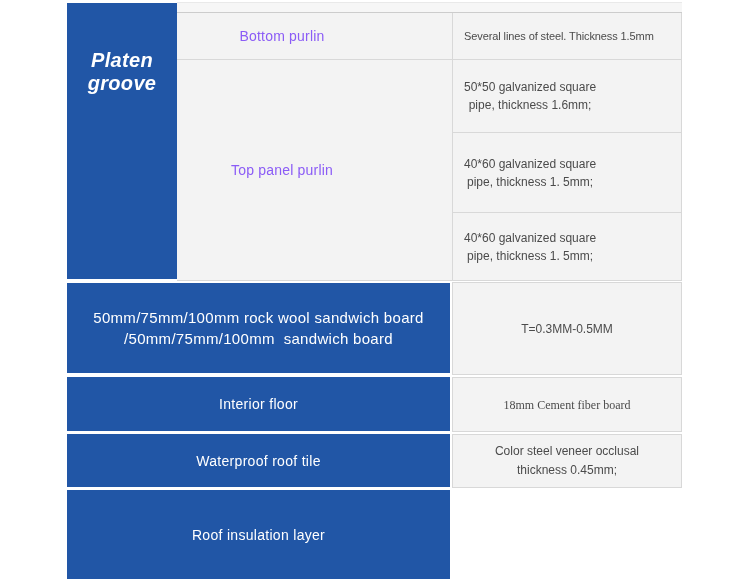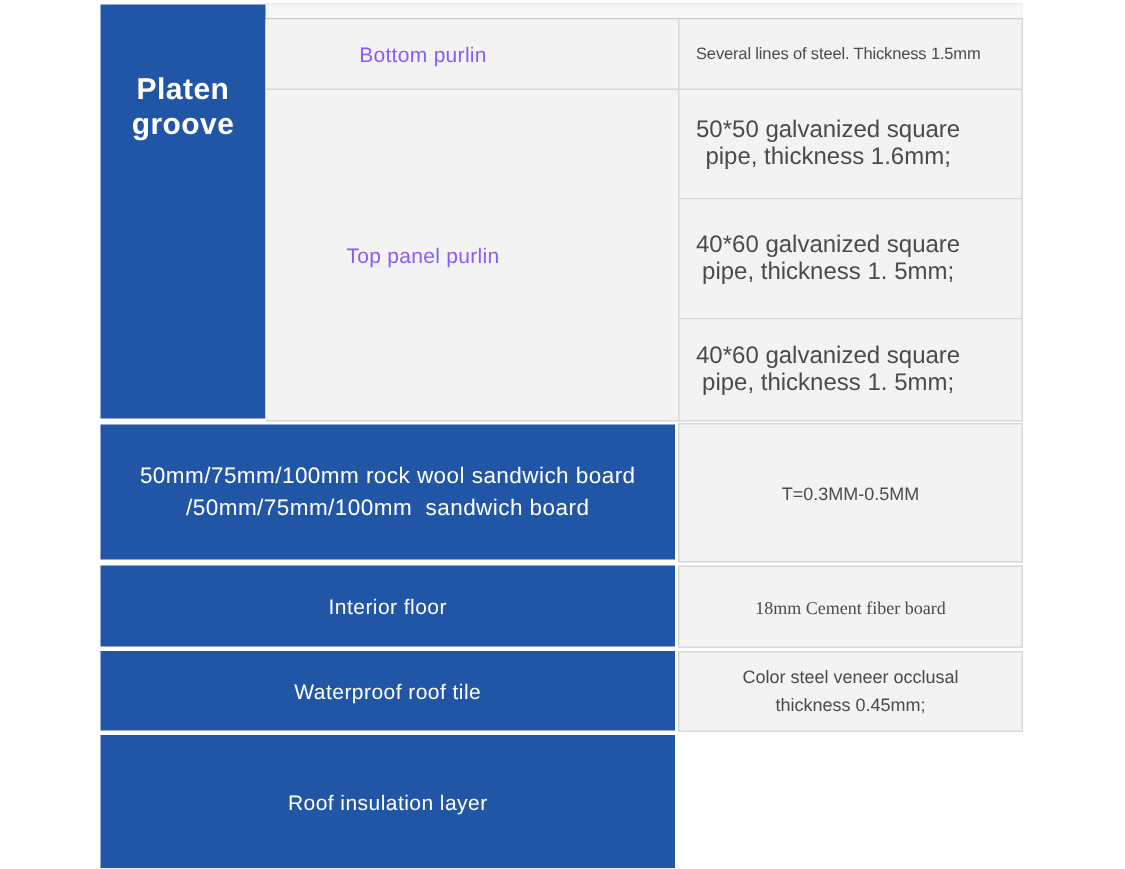--- a/index.html
+++ b/index.html
@@ -44,41 +44,42 @@
     align-items: flex-start;
     padding-top: 46px;
   }
   .sidebar-label {
     color: #ffffff;
     font-weight: bold;
     font-size: 20px;
     line-height: 23px;
     text-align: center;
     letter-spacing: 0.3px;
+    font-style: italic;
   }
 
   
   .mid {
     left: 177px; width: 275px;
     justify-content: center;
     padding-right: 65px;
     font-size: 14px;
     color: #8b5cf6;
     letter-spacing: 0.2px;
   }
   .mid-b   { top: 13px;  height: 47px; border-bottom: 1px solid #d8d8d8; }
   .mid-top { top: 60px;  height: 221px; border-bottom: 1px solid #d8d8d8; }
 
   
   .spec {
     left: 452px; width: 230px;
     border-left: 1px solid #d8d8d8;
     border-right: 1px solid #d8d8d8;
     border-bottom: 1px solid #d8d8d8;
-    font-size: 16px;
+    font-size: 12px;
     line-height: 18px;
   }
   .spec-left   { padding-left: 11px; text-align: center; }
   .r1 { top: 13px;  height: 47px; font-size: 11px; letter-spacing: -0.1px; white-space: nowrap; }
   .r2 { top: 60px;  height: 73px; }
   .r3 { top: 133px; height: 80px; }
   .r4 { top: 213px; height: 68px; }
 
   
   .blue-row {

